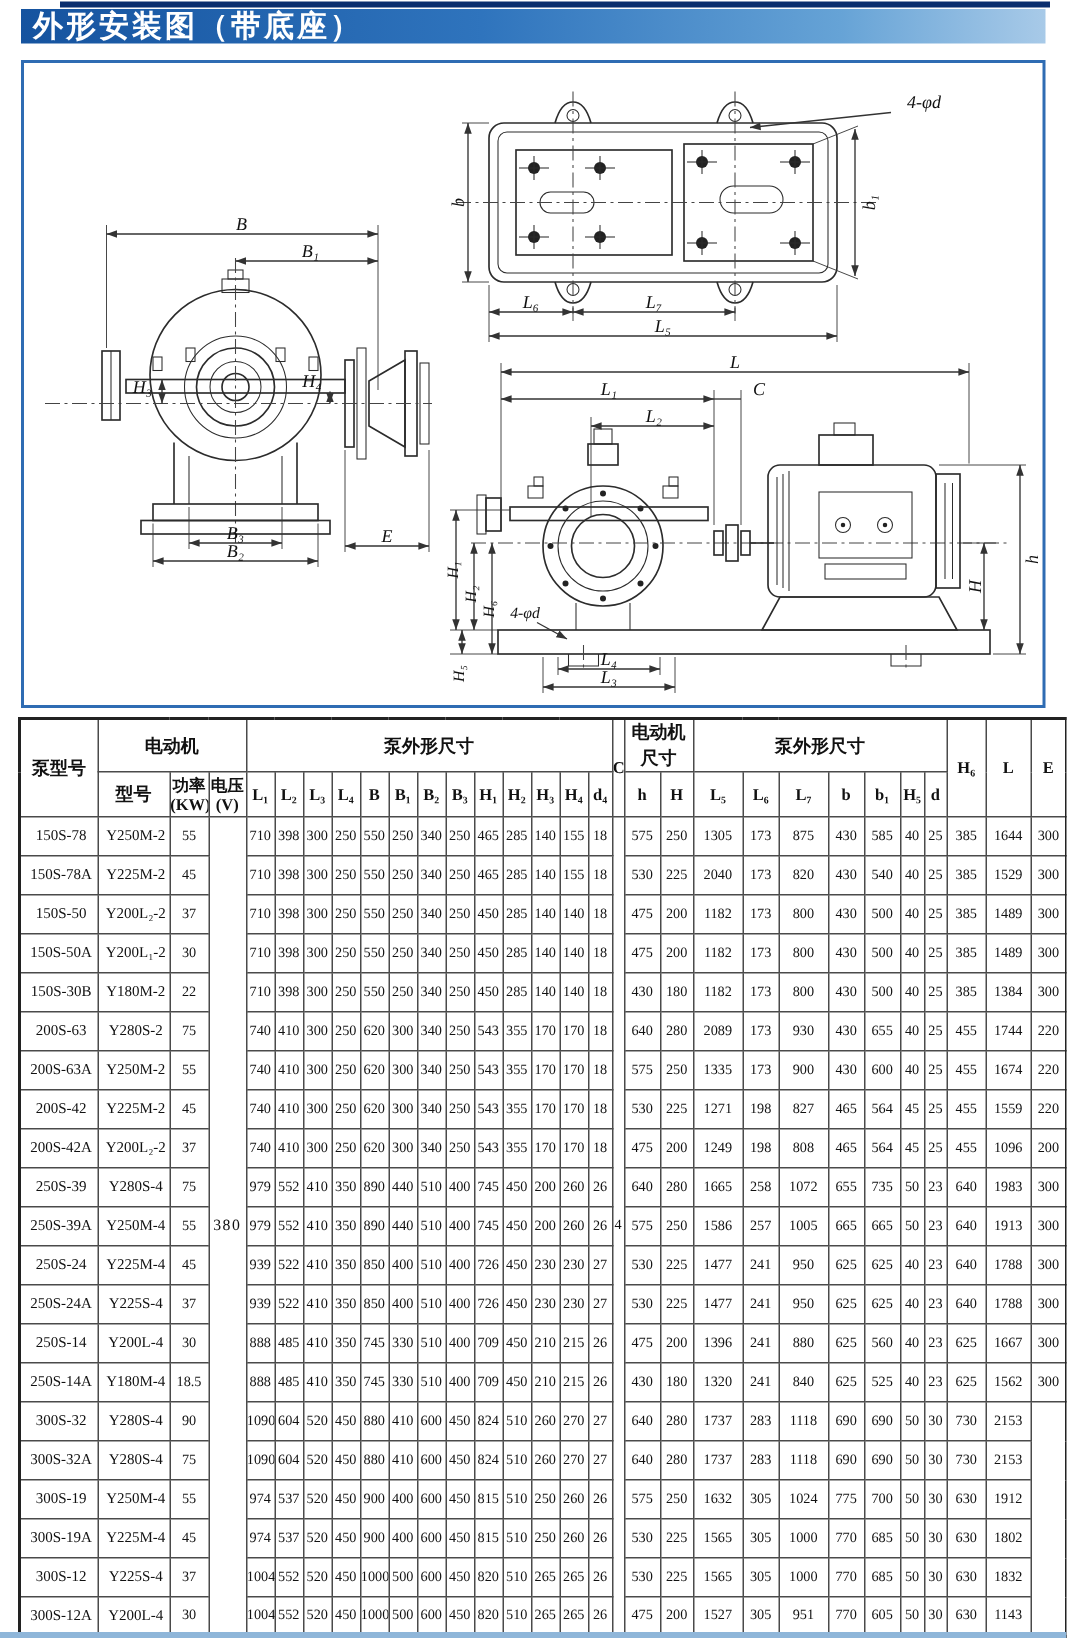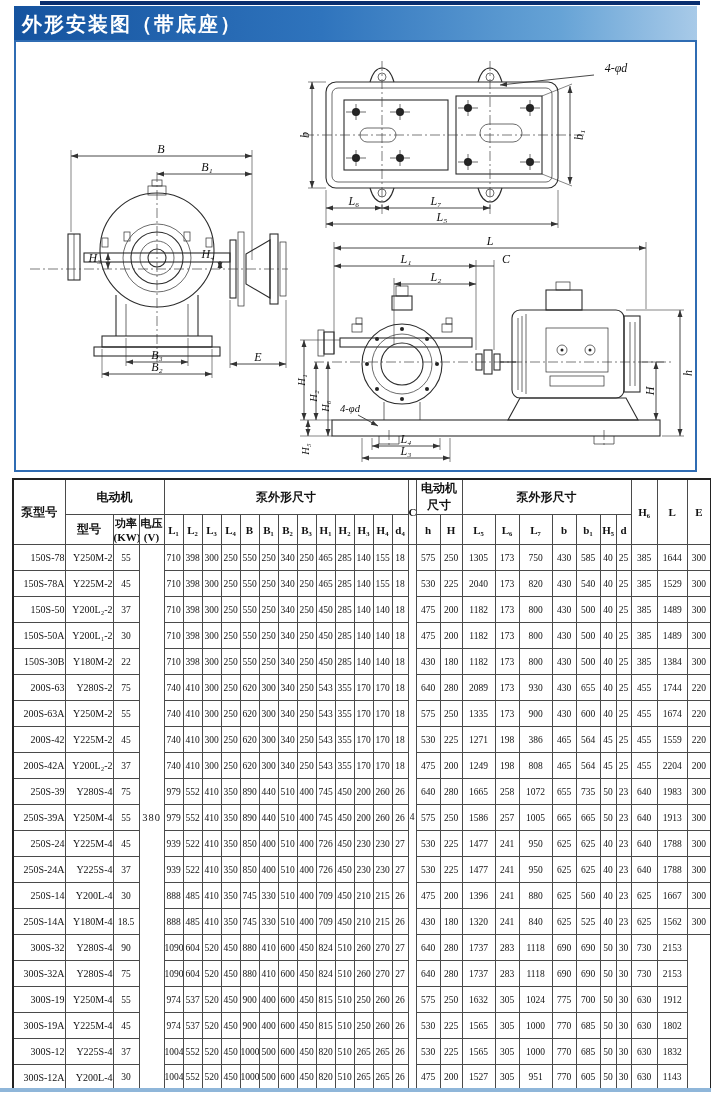--- a/index.html
+++ b/index.html
@@ -1,19 +1,19 @@
 <!DOCTYPE html>
 <html><head>
 <meta charset="utf-8">
 <style>
   html,body{margin:0;padding:0;}
   body{width:711px;height:1100px;position:relative;background:#fff;overflow:hidden;
        font-family:"Liberation Serif",serif;color:#111;}
   .navy-strip{position:absolute;top:1px;left:40px;width:660px;height:4px;background:#0a2e6e;}
-  .title-bar{position:absolute;top:6px;left:14px;width:683px;height:36px;
+  .title-bar{position:absolute;top:6px;left:14px;width:683px;height:23px;
              background:linear-gradient(90deg,#15539f 0%,#2f74bd 45%,#66a3d6 80%,#a8cae8 100%);
              display:flex;align-items:center;}
   .title-bar span{font:bold 20px "Liberation Serif",serif;color:#fff;letter-spacing:2px;padding-left:8px;}
   .panel{position:absolute;top:40px;left:14px;width:679px;height:428px;background:#fff;
          border:2px solid #2f6cb3;}
   .drw{position:absolute;}
   .ln{stroke:#2c2c2c;fill:none;stroke-width:1.1;}
   .tn{stroke:#2c2c2c;fill:none;stroke-width:0.7;}
   .dm{stroke:#333;stroke-width:0.9;fill:none;}
   .ex{stroke:#333;stroke-width:0.6;fill:none;}
@@ -24,21 +24,21 @@
   table{position:absolute;top:478px;left:12px;width:698px;border-collapse:collapse;
         table-layout:fixed;border:2px solid #222;}
   th,td{border:1px solid #4a4a4a;text-align:center;vertical-align:middle;padding:0;
         overflow:hidden;white-space:nowrap;}
   thead th{font:bold 12px "Liberation Serif",serif;}
   thead .sub{font:bold 11px "Liberation Serif",serif;}
   thead tr:first-child{height:32px;}
   thead tr:last-child{height:30px;}
   tbody tr{height:26px;}
   tbody td{font:9.5px "Liberation Serif",serif;}
-  tbody td.mcell{text-align:right;padding-left:3px;font-size:10px;}
+  tbody td.mcell{text-align:center;padding-left:3px;font-size:10px;}
   td.vcell{font-size:10.5px;letter-spacing:1px;margin-left:48px;}
   .bottom-strip{position:absolute;top:1088px;left:0;width:711px;height:4px;background:#8fb6d9;}
 </style>
 </head>
 <body>
 
 <div class="navy-strip"></div>
 <div class="title-bar">
   <span>外形安装图（带底座）</span>
 </div>
@@ -404,21 +404,21 @@
         <td>465</td>
         <td>285</td>
         <td>140</td>
         <td>155</td>
         <td>18</td>
         <td rowspan="21">4</td>
         <td>575</td>
         <td>250</td>
         <td>1305</td>
         <td>173</td>
-        <td>750</td>
+        <td>875</td>
         <td>430</td>
         <td>585</td>
         <td>40</td>
         <td>25</td>
         <td>385</td>
         <td>1644</td>
         <td>300</td>
       </tr>
       <tr>
         <td class="mcell">150S-78A</td>
@@ -614,21 +614,21 @@
         <td>250</td>
         <td>543</td>
         <td>355</td>
         <td>170</td>
         <td>170</td>
         <td>18</td>
         <td>530</td>
         <td>225</td>
         <td>1271</td>
         <td>198</td>
-        <td>386</td>
+        <td>827</td>
         <td>465</td>
         <td>564</td>
         <td>45</td>
         <td>25</td>
         <td>455</td>
         <td>1559</td>
         <td>220</td>
       </tr>
       <tr>
         <td class="mcell">200S-42A</td>
@@ -650,21 +650,21 @@
         <td>475</td>
         <td>200</td>
         <td>1249</td>
         <td>198</td>
         <td>808</td>
         <td>465</td>
         <td>564</td>
         <td>45</td>
         <td>25</td>
         <td>455</td>
-        <td>2204</td>
+        <td>1096</td>
         <td>200</td>
       </tr>
       <tr>
         <td class="mcell">250S-39</td>
         <td class="mcell">Y280S-4</td>
         <td>75</td>
         <td>979</td>
         <td>552</td>
         <td>410</td>
         <td>350</td>

